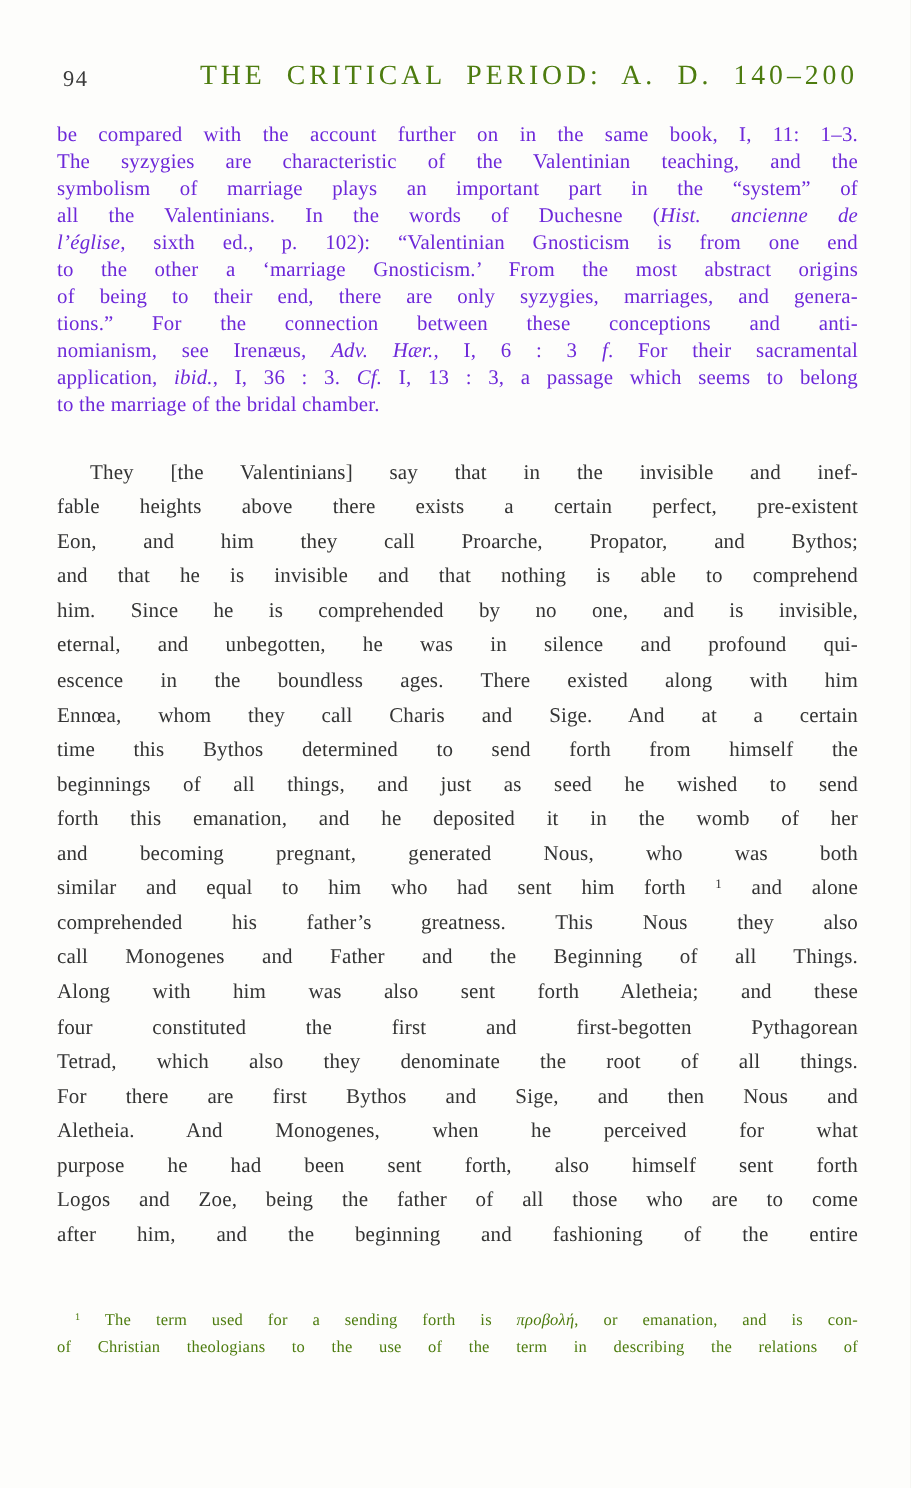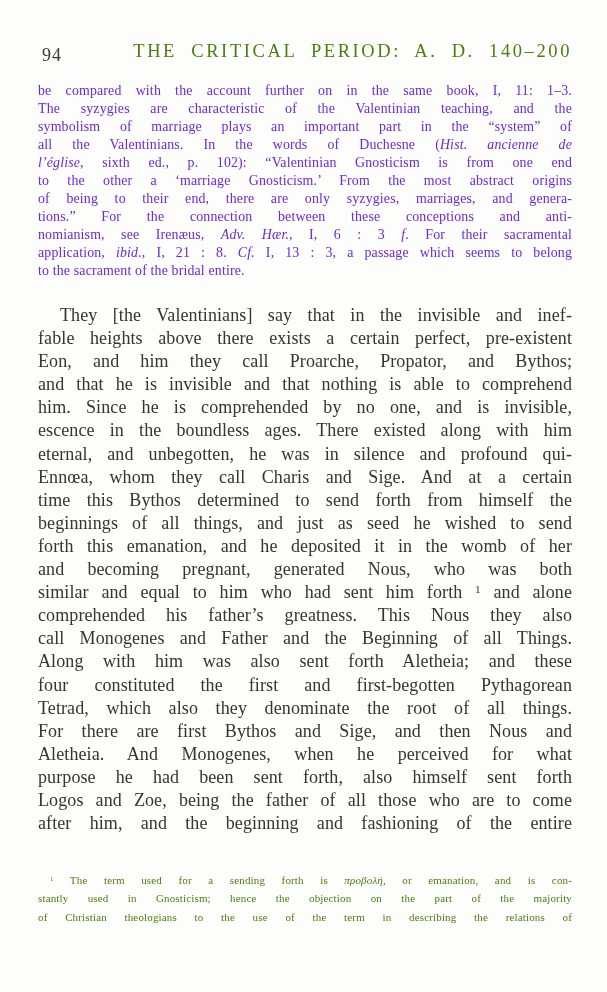--- a/index.html
+++ b/index.html
@@ -20,21 +20,21 @@
     position: absolute;
     top: 41px;
     left: 38px;
     width: 534px;
     height: 26px;
   }
   .page-number {
     position: absolute;
     left: 4px;
     top: 4px;
-    font-size: 18px;
+    font-size: 15px;
     letter-spacing: 1px;
     color: #3a3a3a;
   }
   .running-title {
     text-align: right;
     font-size: 18.5px;
     letter-spacing: 2.6px;
     word-spacing: 7px;
     color: #4d7c0f;
     white-space: nowrap;
@@ -47,21 +47,21 @@
     font-size: 13.9px;
     line-height: 18px;
     letter-spacing: 0.15px;
     color: #6d28d9;
   }
   .body-block {
     position: absolute;
     top: 304px;
     left: 38px;
     width: 534px;
-    font-size: 18px;
+    font-size: 14px;
     line-height: 23.1px;
     letter-spacing: 0.1px;
     color: #343434;
   }
   .footnote-block {
     position: absolute;
     top: 871px;
     left: 38px;
     width: 534px;
     font-size: 11px;
@@ -105,49 +105,48 @@
   <div class="note-block">
     <div class="jline"><span>be compared with the account further on in the same book, I, 11: 1–3.</span></div>
     <div class="jline"><span>The syzygies are characteristic of the Valentinian teaching, and the</span></div>
     <div class="jline"><span>symbolism of marriage plays an important part in the “system” of</span></div>
     <div class="jline"><span>all the Valentinians.  In the words of Duchesne (</span><i>Hist. ancienne de</i></div>
     <div class="jline"><i>l’église</i><span>, sixth ed., p. 102): “Valentinian Gnosticism is from one end</span></div>
     <div class="jline"><span>to the other a ‘marriage Gnosticism.’  From the most abstract origins</span></div>
     <div class="jline"><span>of being to their end, there are only syzygies, marriages, and genera-</span></div>
     <div class="jline"><span>tions.”  For the connection between these conceptions and anti-</span></div>
     <div class="jline"><span>nomianism, see Irenæus, </span><i>Adv. Hær.</i><span>, I, 6 : 3 </span><i>f</i><span>.  For their sacramental</span></div>
-    <div class="jline"><span>application, </span><i>ibid.</i><span>, I, 21 : 8.  </span><i>Cf.</i><span> I, 13 : 3, a passage which seems to belong</span></div>
-    <div class="jline last-left"><span>to the sacrament of the bridal entire.</span></div>
+    <div class="jline"><span>application, </span><i>ibid.</i><span>, I, 36 : 3.  </span><i>Cf.</i><span> I, 13 : 3, a passage which seems to belong</span></div>
+    <div class="jline last-left"><span>to the marriage of the bridal chamber.</span></div>
   </div>
 
   <div class="body-block">
     <div class="jline indent-first"><span>They [the Valentinians] say that in the invisible and inef-</span></div>
     <div class="jline"><span>fable heights above there exists a certain perfect, pre-existent</span></div>
     <div class="jline"><span>Eon, and him they call Proarche, Propator, and Bythos;</span></div>
     <div class="jline"><span>and that he is invisible and that nothing is able to comprehend</span></div>
     <div class="jline"><span>him.  Since he is comprehended by no one, and is invisible,</span></div>
+    <div class="jline"><span>eternal, and unbegotten, he was in silence and profound qui-</span></div>
     <div class="jline"><span>escence in the boundless ages.  There existed along with him</span></div>
-    <div class="jline"><span>eternal, and unbegotten, he was in silence and profound qui-</span></div>
     <div class="jline"><span>Ennœa, whom they call Charis and Sige.  And at a certain</span></div>
     <div class="jline"><span>time this Bythos determined to send forth from himself the</span></div>
     <div class="jline"><span>beginnings of all things, and just as seed he wished to send</span></div>
     <div class="jline"><span>forth this emanation, and he deposited it in the womb of her</span></div>
     <div class="jline"><span>and becoming pregnant, generated Nous, who was both</span></div>
     <div class="jline"><span>similar and equal to him who had sent him forth </span><sup>1</sup><span> and alone</span></div>
     <div class="jline"><span>comprehended his father’s greatness.  This Nous they also</span></div>
     <div class="jline"><span>call Monogenes and Father and the Beginning of all Things.</span></div>
     <div class="jline"><span>Along with him was also sent forth Aletheia; and these</span></div>
     <div class="jline"><span>four constituted the first and first-begotten Pythagorean</span></div>
     <div class="jline"><span>Tetrad, which also they denominate the root of all things.</span></div>
     <div class="jline"><span>For there are first Bythos and Sige, and then Nous and</span></div>
     <div class="jline"><span>Aletheia.  And Monogenes, when he perceived for what</span></div>
     <div class="jline"><span>purpose he had been sent forth, also himself sent forth</span></div>
     <div class="jline"><span>Logos and Zoe, being the father of all those who are to come</span></div>
     <div class="jline"><span>after him, and the beginning and fashioning of the entire</span></div>
   </div>
 
   <div class="footnote-block">
     <div class="jline indent-note"><sup>1</sup><span> The term used for a sending forth is </span><i>προβολή</i><span>, or emanation, and is con-</span></div>
-    <div class="jline"><span>stantly used in Gnosticism; hence the objection on the part of the majority</span></div>
     <div class="jline"><span>of Christian theologians to the use of the term in describing the relations of</span></div>
   </div>
 
 </div>
 
 </body></html>

